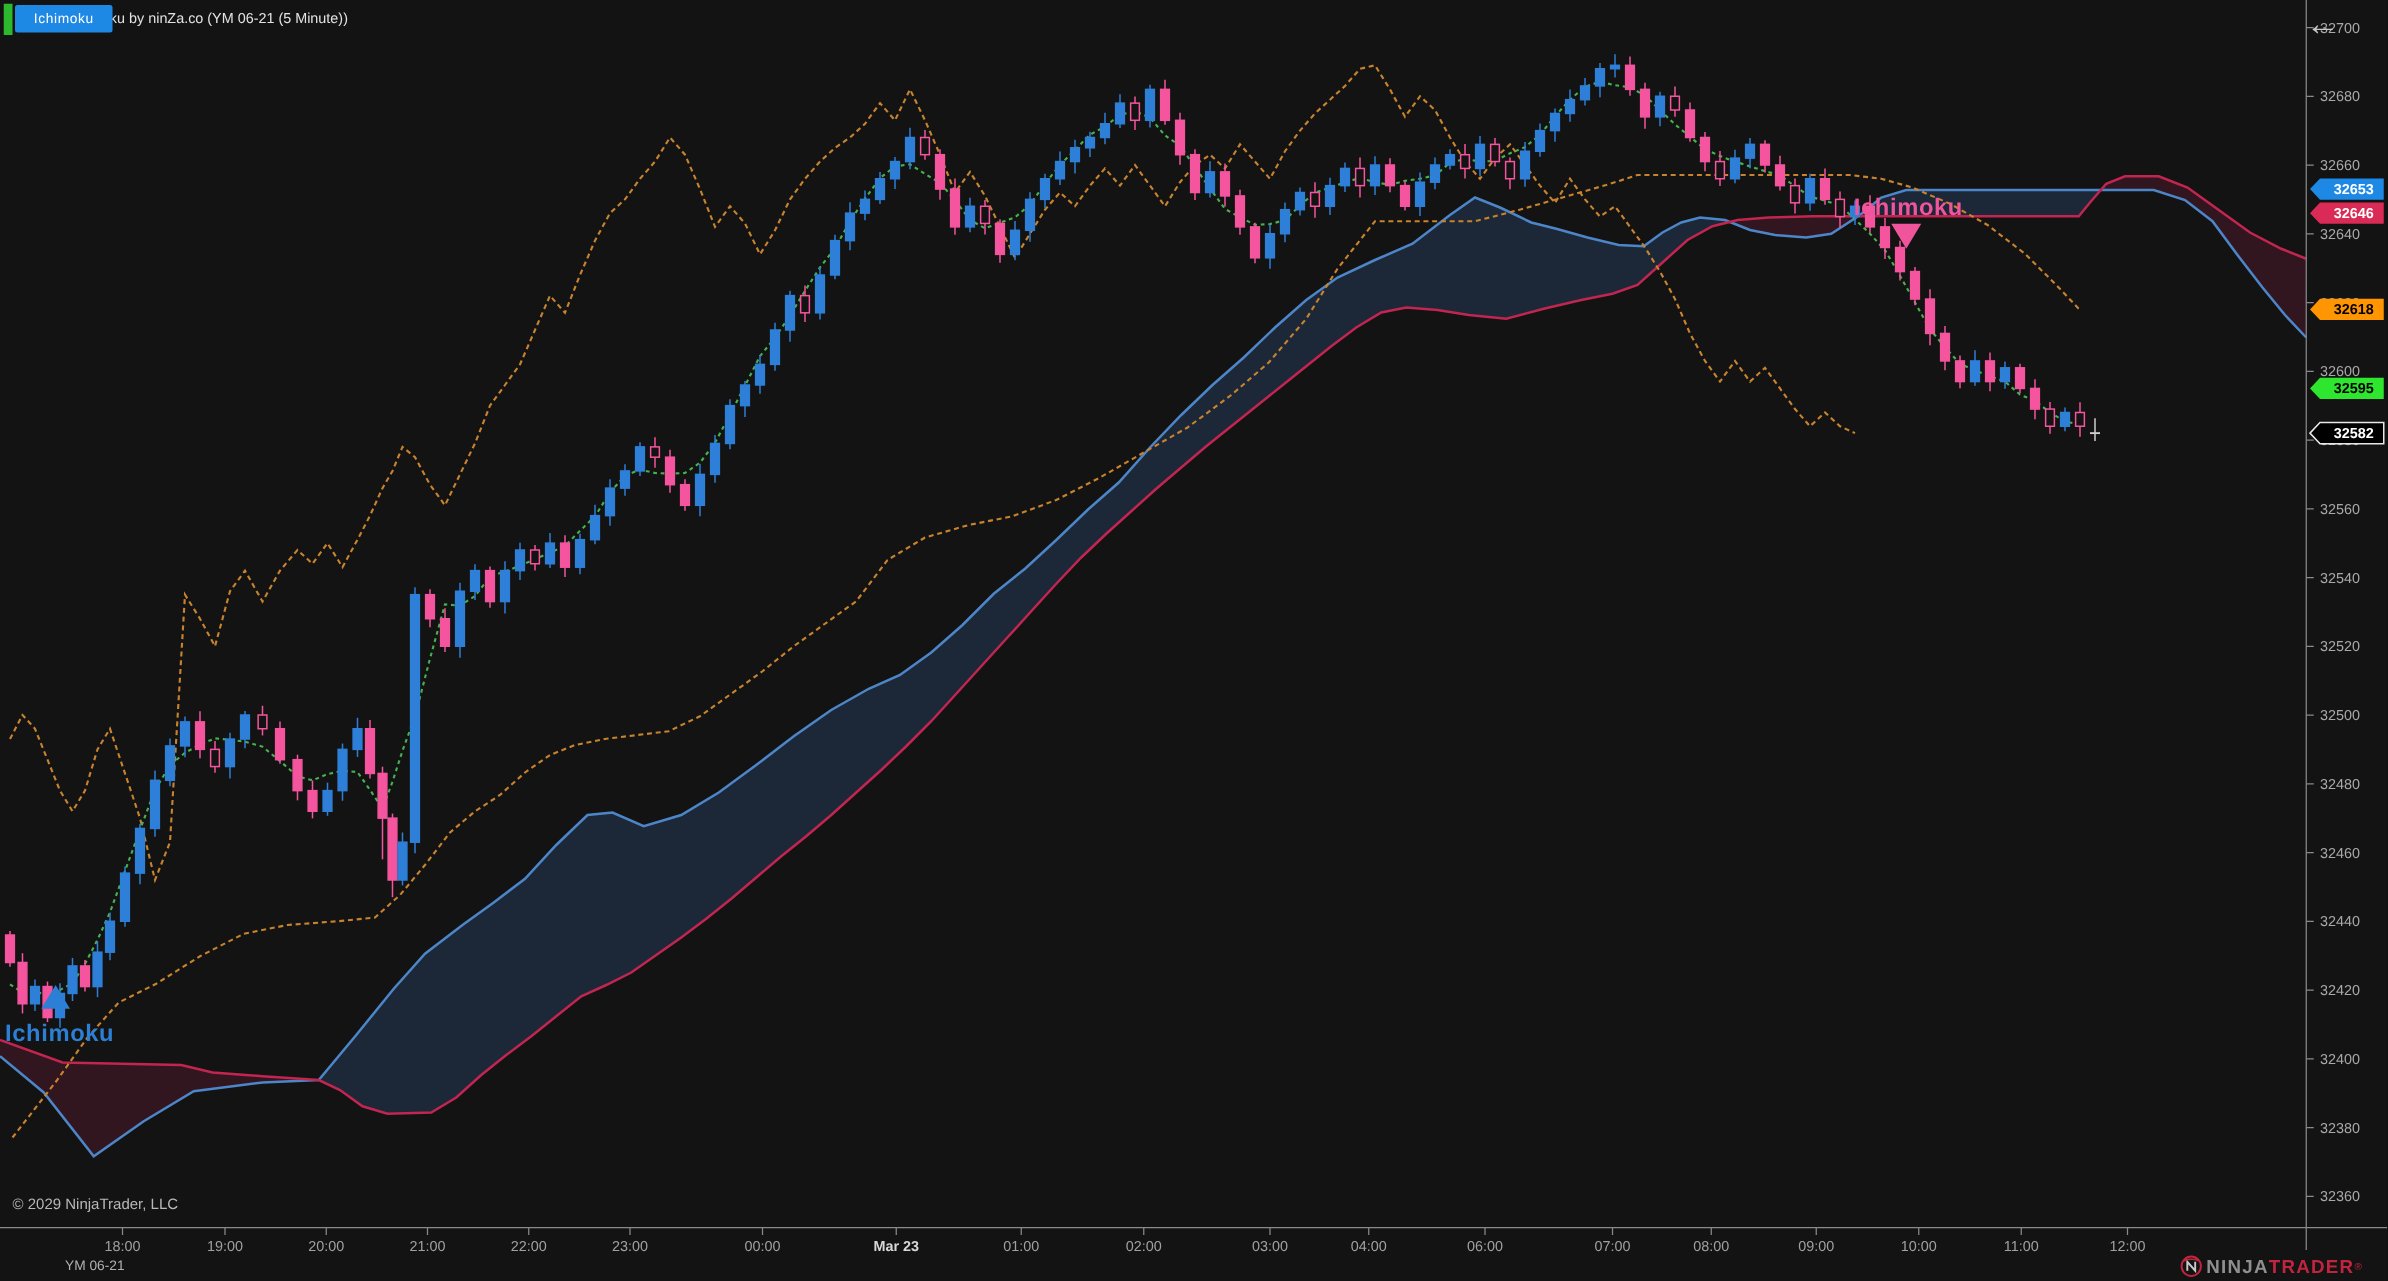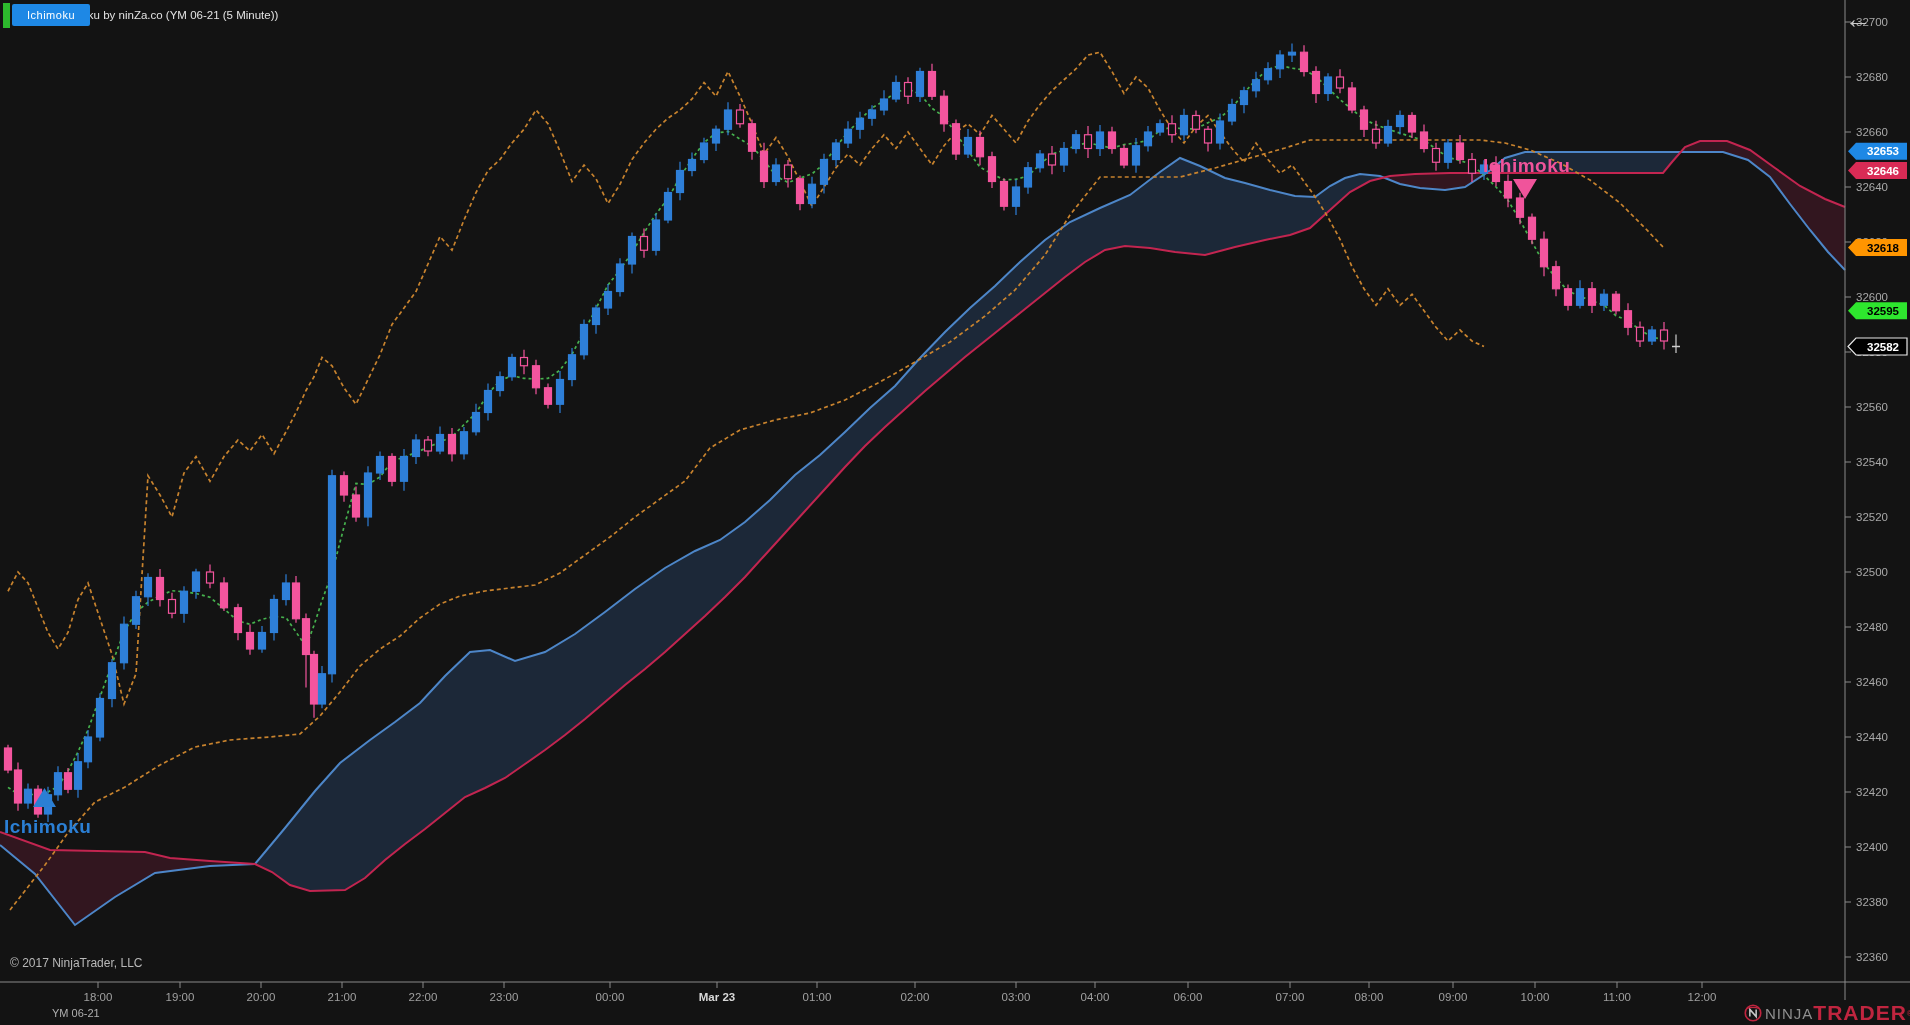--- a/index.html
+++ b/index.html
@@ -11,22 +11,22 @@
   .chart-title { position:absolute; left:54px; top:9px; font-size:11.5px; color:#e2e2e2; white-space:nowrap; z-index:1; }
   .ind-button { position:absolute; left:12px; top:4px; width:78px; height:22px; background:#1e88e5;
                 color:#fff; font-size:11px; text-align:center; line-height:22px; border-radius:2px;
                 z-index:2; letter-spacing:0.5px; cursor:pointer; }
   .back-arrow { position:absolute; left:1838px; top:2px; width:40px; height:34px; color:#c8c8c8;
                 font-size:27px; text-align:center; line-height:34px; cursor:pointer; z-index:3; }
   .copyright { position:absolute; left:10px; top:956px; font-size:12px; color:#b8b8b8; }
   .instrument { position:absolute; left:8px; top:1007px; font-size:11px; color:#b0b0b0;margin-left:44px; }
   .brand { position:absolute; left:1744px; top:1003px; height:20px; display:flex; align-items:center; white-space:nowrap; }
   .brand .emblem { width:18px; height:18px; margin-right:3px; }
-  .brand .gray { color:#8f8f8f; font-size:15px; font-weight:normal; letter-spacing:1px; }
-  .brand .red  { color:#c0253f; font-size:21px; font-weight:bold; letter-spacing:1px; }
+  .brand .gray { color:#8f8f8f; font-size:15px; font-weight:bold; letter-spacing:1px; }
+  .brand .red  { color:#c0253f; font-size:15px; font-weight:bold; letter-spacing:1px; }
   .brand .reg  { color:#c0253f; font-size:8px; vertical-align:top; }
   text { font-family:"Liberation Sans", sans-serif; }
 </style>
 </head>
 <body>
 
 <div class="app">
   <svg id="chart-svg" width="1910" height="1025">
       <polygon points="0,845 5,849.1428571428571 10,853.2857142857143 15,857.4285714285714 20,861.5714285714286 25,865.7142857142857 30,869.8571428571429 35,874 40,880.375 45,886.75 50,893.125 55,899.5 60,905.875 65,912.25 70,918.625 75,925 80,921.5 85,918 90,914.5 95,911 100,907.5 105,904 110,900.5 115,897 120,894 125,891 130,888 135,885 140,882 145,879 150,876 155,873 160,872.3636363636364 165,871.7272727272727 170,871.0909090909091 175,870.4545454545455 180,869.8181818181819 185,869.1818181818181 190,868.5454545454545 195,867.9090909090909 200,867.2727272727273 205,866.6363636363636 210,866 215,865.7777777777778 220,865.5555555555555 225,865.3333333333334 230,865.1111111111111 235,864.8888888888889 240,864.6666666666666 245,864.4444444444445 250,864.2222222222222 255,864 255,864 250,863.6666666666666 245,863.3333333333334 240,863 235,862.6666666666666 230,862.3333333333334 225,862 220,861.6666666666666 215,861.3333333333334 210,861 205,860.625 200,860.25 195,859.875 190,859.5 185,859.125 180,858.75 175,858.375 170,858 165,856.8 160,855.6 155,854.4 150,853.2 145,852 140,851.8947368421053 135,851.7894736842105 130,851.6842105263158 125,851.578947368421 120,851.4736842105264 115,851.3684210526316 110,851.2631578947369 105,851.1578947368421 100,851.0526315789474 95,850.9473684210526 90,850.8421052631579 85,850.7368421052631 80,850.6315789473684 75,850.5263157894736 70,850.421052631579 65,850.3157894736842 60,850.2105263157895 55,850.1052631578947 50,850 45,848.2 40,846.4 35,844.6 30,842.8 25,841 20,839.2 15,837.4 10,835.6 5,833.8 0,832" fill="rgba(175,35,80,0.20)" stroke="none"></polygon>
       <polygon points="255,864 260,858 265,852 270,846 275,840 280,834 285,828 290,821.8333333333334 295,815.6666666666666 300,809.5 305,803.3333333333334 310,797.1666666666666 315,791 320,785.4 325,779.8 330,774.2 335,768.6 340,763 345,759.1666666666666 350,755.3333333333334 355,751.5 360,747.6666666666666 365,743.8333333333334 370,740 375,736.4 380,732.8 385,729.2 390,725.6 395,722 400,718.2 405,714.4 410,710.6 415,706.8 420,703 425,697.6 430,692.2 435,686.8 440,681.4 445,676 450,671.2 455,666.4 460,661.6 465,656.8 470,652 475,651.5 480,651 485,650.5 490,650 495,652.2 500,654.4 505,656.6 510,658.8 515,661 520,659.5 525,658 530,656.5 535,655 540,653.5 545,652 550,649 555,646 560,643 565,640 570,637 575,634 580,630.3333333333334 585,626.6666666666666 590,623 595,619.3333333333334 600,615.6666666666666 605,612 610,608.1666666666666 615,604.3333333333334 620,600.5 625,596.6666666666666 630,592.8333333333334 635,589 640,585.5 645,582 650,578.5 655,575 660,571.5 665,568 670,565.1666666666666 675,562.3333333333334 680,559.5 685,556.6666666666666 690,553.8333333333334 695,551 700,548.8 705,546.6 710,544.4 715,542.2 720,540 725,536.4 730,532.8 735,529.2 740,525.6 745,522 750,517.6 755,513.2 760,508.8 765,504.4 770,500 775,495 780,490 785,485 790,480 795,475 800,471 805,467 810,463 815,459 820,455 825,450.4 830,445.8 835,441.2 840,436.6 845,432 850,427.2 855,422.4 860,417.6 865,412.8 870,408 875,403.6 880,399.2 885,394.8 890,390.4 895,386 900,380.4 905,374.8 910,369.2 915,363.6 920,358 925,352.8 930,347.6 935,342.4 940,337.2 945,332 950,327.2 955,322.4 960,317.6 965,312.8 970,308 975,303.6 980,299.2 985,294.8 990,290.4 995,286 1000,281.2 1005,276.4 1010,271.6 1015,266.8 1020,262 1025,257.6 1030,253.2 1035,248.8 1040,244.4 1045,240 1050,236.4 1055,232.8 1060,229.2 1065,225.6 1070,222 1075,219.66666666666666 1080,217.33333333333334 1085,215 1090,212.66666666666666 1095,210.33333333333334 1100,208 1105,205.83333333333334 1110,203.66666666666666 1115,201.5 1120,199.33333333333334 1125,197.16666666666666 1130,195 1135,191.16666666666666 1140,187.33333333333334 1145,183.5 1150,179.66666666666666 1155,175.83333333333334 1160,172 1165,168.5 1170,165 1175,161.5 1180,158 1185,160 1190,162 1195,164 1200,166 1205,168.4 1210,170.8 1215,173.2 1220,175.6 1225,178 1230,179.25 1235,180.5 1240,181.75 1245,183 1250,184.4 1255,185.8 1260,187.2 1265,188.6 1270,190 1275,191.2 1280,192.4 1285,193.6 1290,194.8 1295,196 1300,196.25 1305,196.5 1310,196.75 1315,197 1320,193.33333333333334 1325,189.66666666666666 1330,186 1335,183.33333333333334 1340,180.66666666666666 1345,178 1350,176.66666666666666 1355,175.33333333333334 1360,174 1365,174.5 1370,175 1375,175.5 1380,176 1385,178 1385,177.25 1380,178.5 1375,179.75 1370,181 1365,183.75 1360,186.5 1355,189.25 1350,192 1345,196.5 1340,201 1335,205.5 1330,210 1325,214.5 1320,219 1315,223.5 1310,228 1305,229.75 1300,231.5 1295,233.25 1290,235 1285,236 1280,237 1275,238 1270,239 1265,240 1260,241.16666666666666 1255,242.33333333333334 1250,243.5 1245,244.66666666666666 1240,245.83333333333334 1235,247 1230,248.33333333333334 1225,249.66666666666666 1220,251 1215,252.33333333333334 1210,253.66666666666666 1205,255 1200,254.5 1195,254 1190,253.5 1185,253 1180,252.5 1175,252 1170,251.2 1165,250.4 1160,249.6 1155,248.8 1150,248 1145,247.6 1140,247.2 1135,246.8 1130,246.4 1125,246 1120,247 1115,248 1110,249 1105,250 1100,253 1095,256 1090,259 1085,262 1080,265.75 1075,269.5 1070,273.25 1065,277 1060,281 1055,285 1050,289 1045,293 1040,297 1035,301 1030,305 1025,309 1020,313 1015,317 1010,321 1005,325 1000,329 995,333 990,337 985,341 980,345 975,349 970,353 965,357 960,361.25 955,365.5 950,369.75 945,374 940,378.25 935,382.5 930,386.75 925,391 920,395.5 915,400 910,404.5 905,409 900,413.5 895,418 890,422.5 885,427 880,431.75 875,436.5 870,441.25 865,446 860,451.25 855,456.5 850,461.75 845,467 840,472.5 835,478 830,483.5 825,489 820,494.5 815,500 810,505.5 805,511 800,516.5 795,522 790,527.5 785,533 780,538.5 775,544 770,549.5 765,555 760,560.5 755,566 750,571.5 745,577 740,582 735,587 730,592 725,597 720,601.75 715,606.5 710,611.25 705,616 700,620.5 695,625 690,629.5 685,634 680,638.5 675,643 670,647.5 665,652 660,656.25 655,660.5 650,664.75 645,669 640,673 635,677 630,681 625,685 620,689.25 615,693.5 610,697.75 605,702 600,706.25 595,710.5 590,714.75 585,719 580,723 575,727 570,731 565,735 560,738.75 555,742.5 550,746.25 545,750 540,753.5 535,757 530,760.5 525,764 520,767.5 515,771 510,774.5 505,778 500,780.5 495,783 490,785.5 485,788 480,790.25 475,792.5 470,794.75 465,797 460,801 455,805 450,809 445,813 440,817 435,821 430,825 425,829 420,832.75 415,836.5 410,840.25 405,844 400,848 395,852 390,856 385,860 380,864.5 375,869 370,873.5 365,878 360,881 355,884 350,887 345,890 340,890.1428571428571 335,890.2857142857143 330,890.4285714285714 325,890.5714285714286 320,890.7142857142857 315,890.8571428571429 310,891 305,889.5 300,888 295,886.5 290,885 285,881.3888888888889 280,877.7777777777778 275,874.1666666666666 270,871.0588235294117 265,868.7058823529412 260,866.3529411764706 255,864" fill="rgba(58,110,175,0.24)" stroke="none"></polygon>
@@ -412,21 +412,21 @@
       <text x="1883" y="314.75" fill="#000000" font-size="11.5" font-weight="bold" text-anchor="middle">32595</text>
       <polygon points="1848,346.5 1856,338 1907,338 1907,355 1856,355" fill="#000000" stroke="#e8e8e8" stroke-width="1.2"></polygon>
       <text x="1883" y="350.5" fill="#ffffff" font-size="11.5" font-weight="bold" text-anchor="middle">32582</text>
     </svg>
 
   <div class="indicator-bar"></div>
   <div class="chart-title">Ichimoku by ninZa.co (YM 06-21 (5 Minute))</div>
   <div class="ind-button">Ichimoku</div>
   <div class="back-arrow">←</div>
 
-  <div class="copyright">© 2017 NinjaTrader, LLC</div>
+  <div class="copyright">© 2029 NinjaTrader, LLC</div>
   <div class="instrument">YM 06-21</div>
 
   <div class="brand">
     <svg class="emblem" viewBox="0 0 20 20">
       <circle cx="10" cy="10" r="8.6" fill="none" stroke="#c0253f" stroke-width="1.8"></circle>
       <path d="M6.5 14 L6.5 6 L13.5 14 L13.5 6" fill="none" stroke="#c9c9c9" stroke-width="1.7"></path>
       <path d="M3.5 5 C7 3.4 13 3.4 16.5 5" fill="none" stroke="#c0253f" stroke-width="1.5"></path>
     </svg>
     <span class="gray">NINJA</span>
       <span class="red">TRADER</span>

